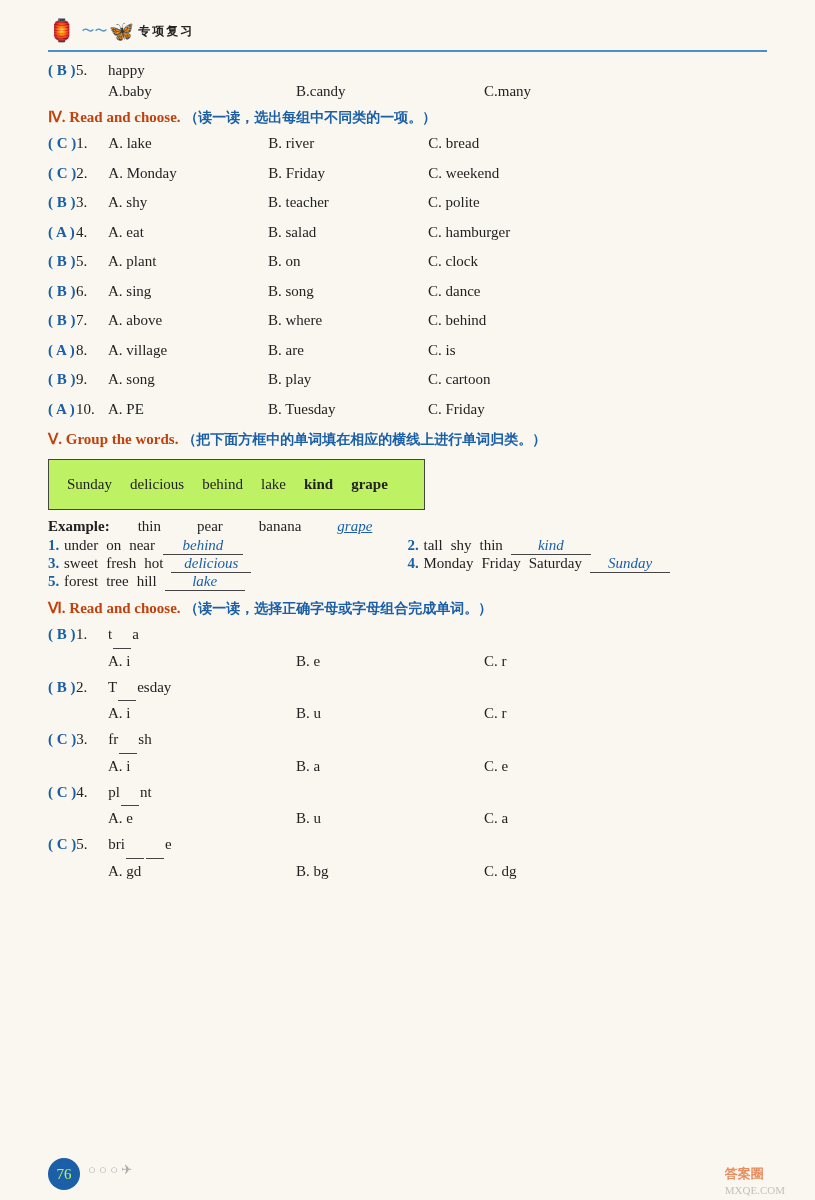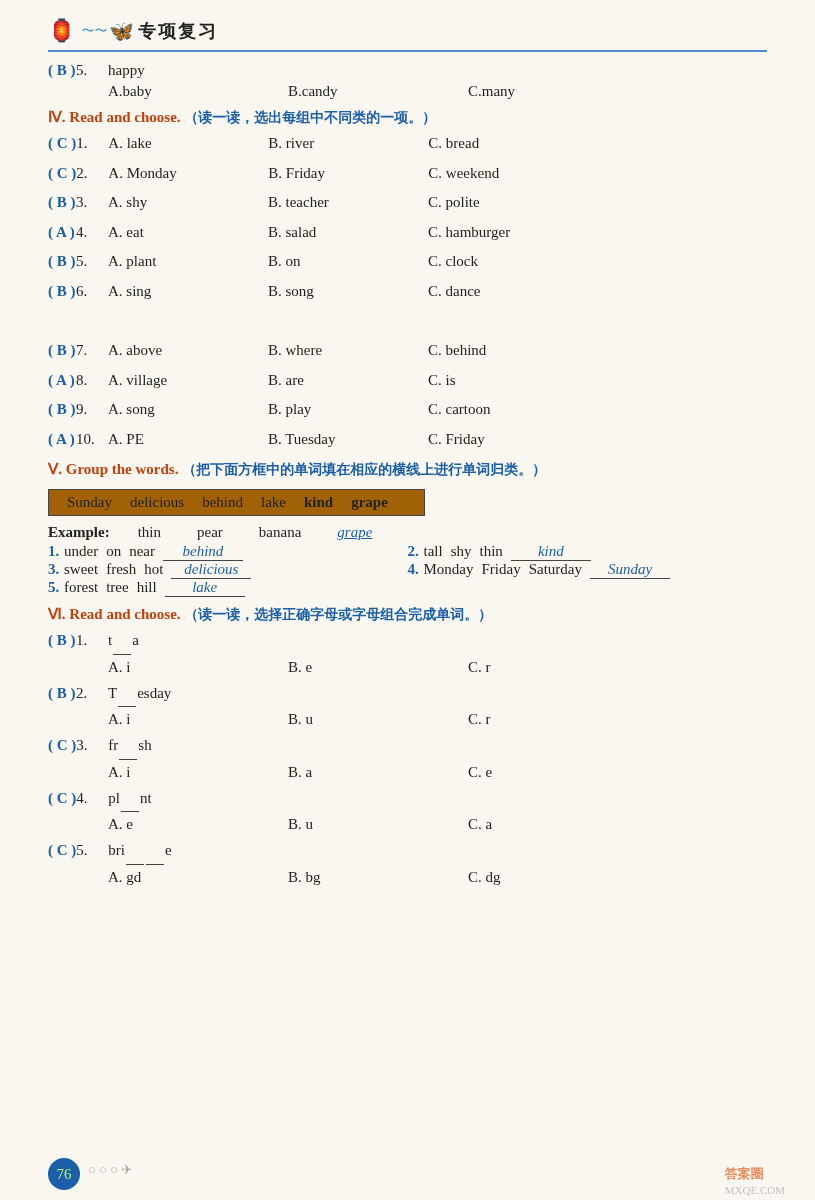--- a/index.html
+++ b/index.html
@@ -30,21 +30,21 @@
       font-size: 22px;
       color: #4a8fcc;
       margin-right: 6px;
     }
     .butterfly-icon {
       color: #4a8fcc;
       font-size: 20px;
       margin-right: 4px;
     }
     .header-title {
-      font-size: 18px;
+      font-size: 12px;
       color: #222;
       font-weight: bold;
       letter-spacing: 2px;
     }
     .section {
       margin-bottom: 8px;
     }
     .question-row {
       display: flex;
       align-items: baseline;
@@ -67,24 +67,24 @@
       font-size: 15px;
       margin: 8px 0 4px 0;
     }
     .section-title-cn {
       color: #1a5fa8;
       font-size: 14px;
     }
     .vocab-box {
       border: 1.5px solid #444;
       display: inline-block;
-      padding: 4px 18px;
+      padding: 16px 18px;
       margin: 6px 0 8px 0;
       font-size: 15px;
-      background: #a16207;
+      background: #bef264;
     }
     .vocab-word {
       margin-right: 18px;
     }
     .vocab-word.bold {
       font-weight: bold;
     }
     .group-label {
       color: #1a5fa8;
       font-weight: bold;
@@ -155,21 +155,21 @@
       margin-bottom: 4px;
     }
     .roman-title {
       color: #c2410c;
       font-weight: bold;
     }
     .sub-choices {
       display: flex;
       margin-left: 60px;
       margin-bottom: 5px;
-      gap: 0;
+      gap: 8px;
     }
     .sub-choice {
       min-width: 180px;
     }
     .blank-line {
       display: inline-block;
       border-bottom: 1.5px solid #444;
       min-width: 18px;
       margin: 0 1px;
     }
@@ -243,21 +243,21 @@
         <div class="question-row">
     <span class="answer-bracket">( B )</span>
     <span class="q-num">6.</span>
     <span style="min-width:160px;display:inline-block;">A. sing</span>
     <span style="min-width:160px;display:inline-block;">B. song</span>
     <span>C. dance</span>
   </div>
         <div class="question-row">
     <span class="answer-bracket">( B )</span>
     <span class="q-num">7.</span>
-    <span style="min-width:160px;display:inline-block;margin-top:30px;">A. above</span>
+    <span style="min-width:160px;display:inline-block;">A. above</span>
     <span style="min-width:160px;display:inline-block;">B. where</span>
     <span>C. behind</span>
   </div>
         <div class="question-row">
     <span class="answer-bracket">( A )</span>
     <span class="q-num">8.</span>
     <span style="min-width:160px;display:inline-block;">A. village</span>
     <span style="min-width:160px;display:inline-block;">B. are</span>
     <span>C. is</span>
   </div>

